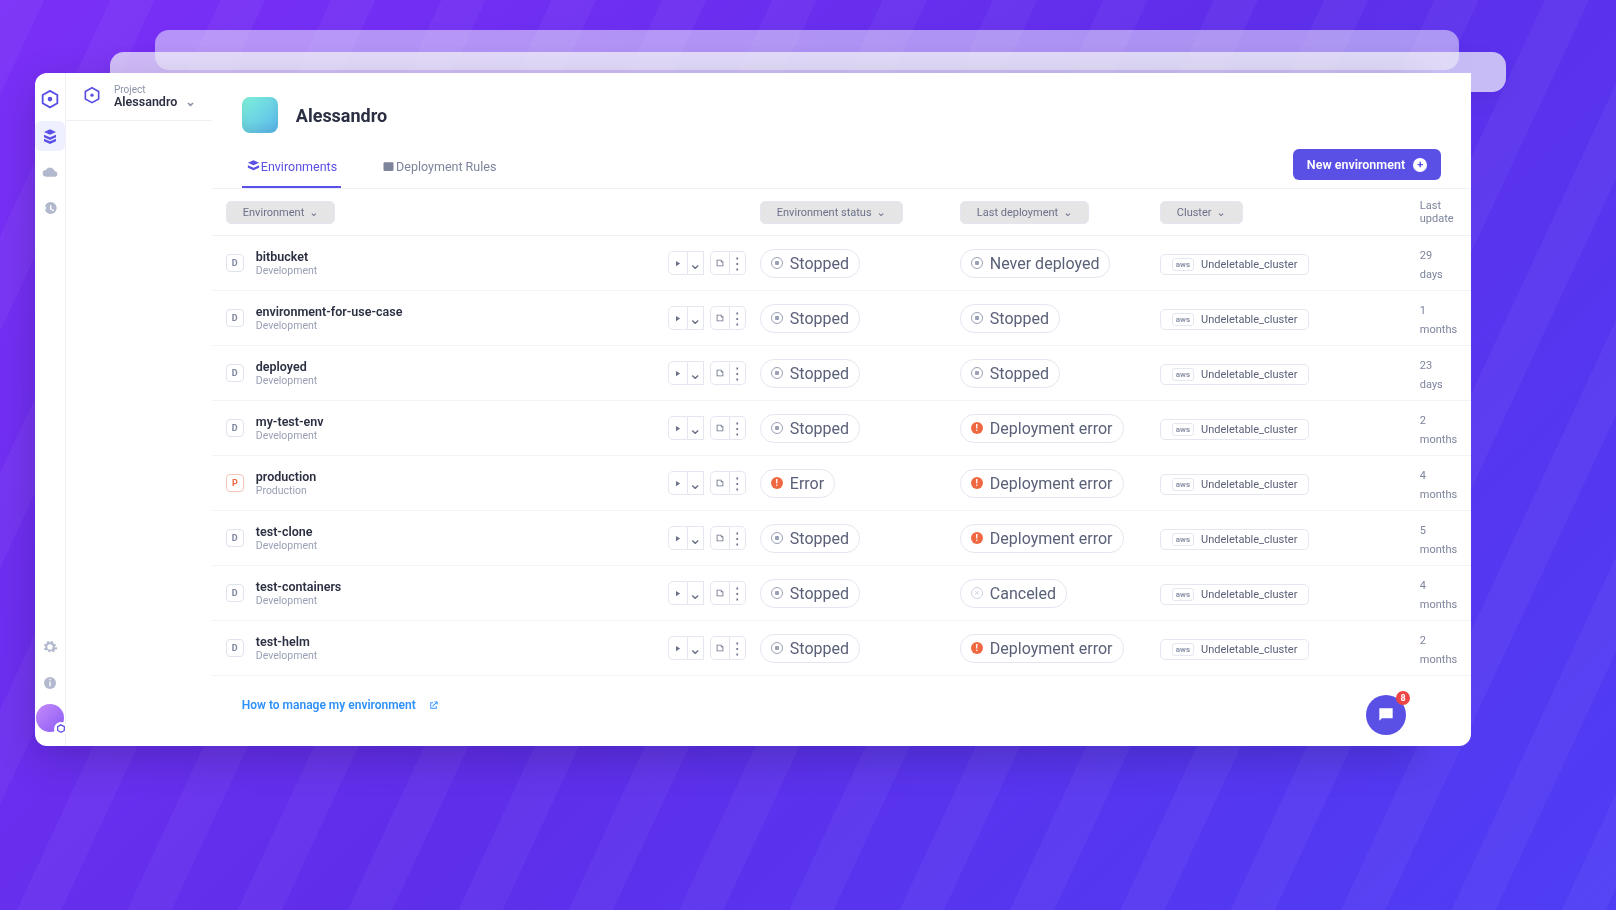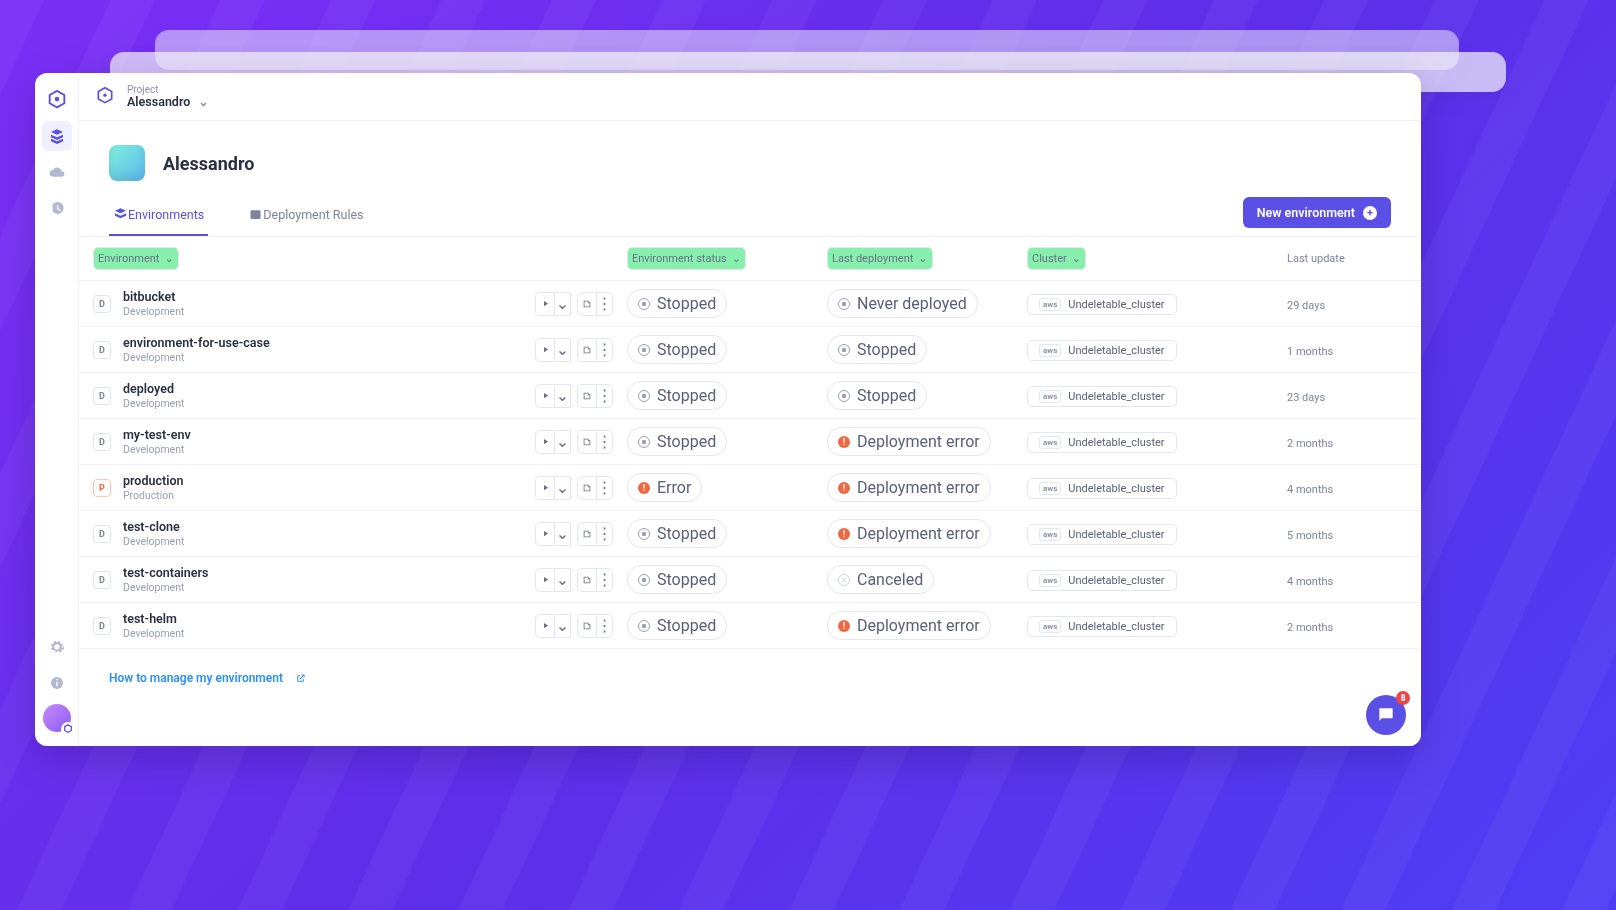--- a/index.html
+++ b/index.html
@@ -25,21 +25,21 @@
   border-right:1px solid #eef0f6; gap:6px;
 }
 .sb-logo { width:30px; height:30px; border-radius:8px; display:flex; align-items:center; justify-content:center; }
 .sb-logo svg { width:22px; height:22px; }
 .sb-item { width:30px; height:30px; display:flex; align-items:center; justify-content:center; border-radius:6px; color:#b2b8cd; cursor:pointer; }
 .sb-item.active { background:#eef0ff; color:#5b50e6; }
 .sb-spacer { flex:1; }
 .avatar { width:28px; height:28px; border-radius:50%; background:linear-gradient(135deg,#c58af9,#8b5cf6); margin-bottom:14px; position:relative; }
 .avatar-badge { position:absolute; right:-4px; bottom:-4px; width:14px; height:14px; border-radius:50%; background:#fff; display:flex; align-items:center; justify-content:center;}
 .avatar-badge svg{width:10px;height:10px;}
-.main { flex:1; display:flex; flex-direction:column; }
+.main { flex:1; display:flex; flex-direction:row; }
 .topbar { height:48px; display:flex; align-items:center; padding:0 16px; border-bottom:1px solid #eef0f6; gap:10px; }
 .topbar .proj-icon { width:22px; height:22px; color:#5b50e6; }
 .proj-meta { display:flex; flex-direction:column; line-height:1.1; }
 .proj-label { font-size:10px; color:#8c93a8; }
 .proj-name { font-size:12.5px; font-weight:600; color:#2b2f42; display:flex; align-items:center; gap:8px;}
 .proj-name .chev { color:#8c93a8; }
 .content { flex:1; padding:0 0 0 0; display:flex; flex-direction:column; background:#fff; border-radius:0 0 12px 0; overflow:hidden;}
 .page-head { padding:24px 30px 16px; display:flex; align-items:center; gap:18px; }
 .cube { width:36px; height:36px; border-radius:8px; background:linear-gradient(135deg,#7ef0d8,#5bb8f0); box-shadow: inset 0 -6px 10px rgba(0,0,0,.08);}
 .page-title { font-size:18px; font-weight:700; color:#2b2f42; }
@@ -50,21 +50,21 @@
 .tabs-spacer { flex:1; }
 .new-btn { background:#5b50e6; color:#fff; font-size:12.5px; font-weight:600; border:none; border-radius:6px; padding:8px 14px; display:flex; align-items:center; gap:8px; cursor:pointer; margin-bottom:8px;}
 .new-btn .plus { width:14px; height:14px; background:#fff; color:#5b50e6; border-radius:50%; display:flex; align-items:center; justify-content:center; font-size:11px; font-weight:700;}
 .table { display:flex; flex-direction:column; }
 .th-row { display:flex; align-items:center; padding:10px 14px; border-bottom:1px solid #eef0f6; font-size:11px; color:#7d849c;}
 .col-env { width:534px; }
 .col-status { width:200px; }
 .col-deploy { width:200px; }
 .col-cluster { width:260px;text-decoration:underline; }
 .col-update { flex:1; }
-.filter { display:inline-flex; align-items:center; gap:5px; border:1px solid #e4e7f0; border-radius:5px; padding:4px 4px; font-size:11px; color:#6b7189; background:#86efac; cursor:pointer;}
+.filter { display:inline-flex; align-items:center; gap:5px; border:1px solid #e4e7f0; border-radius:5px; padding:4px 16px; font-size:11px; color:#6b7189; background:#e5e5e5; cursor:pointer;}
 .tr-row { display:flex; align-items:center; padding:8px 14px; border-bottom:1px solid #f2f3f8; }
 .env-badge { width:18px; height:18px; border:1px solid #dfe3ee; border-radius:4px; font-size:9px; font-weight:700; display:flex; align-items:center; justify-content:center; margin-right:12px;}
 .env-badge.dev { color:#7d849c; }
 .env-badge.prod { color:#f06842; border-color:#f4c7b9;}
 .env-info { display:flex; flex-direction:column; line-height:1.25;justify-content:flex-end; }
 .env-name { font-size:12.5px; font-weight:600; color:#2b2f42; }
 .env-sub { font-size:10.5px; color:#9aa0b5; }
 .actions { display:flex; gap:0; margin-left:auto; margin-right:14px; }
 .act-btn { width:20px; height:24px; border:1px solid #e4e7f0; background:#fff; display:flex; align-items:center; justify-content:center; color:#6b7189; cursor:pointer;}
 .act-btn:first-child{border-radius:5px 0 0 5px;}

